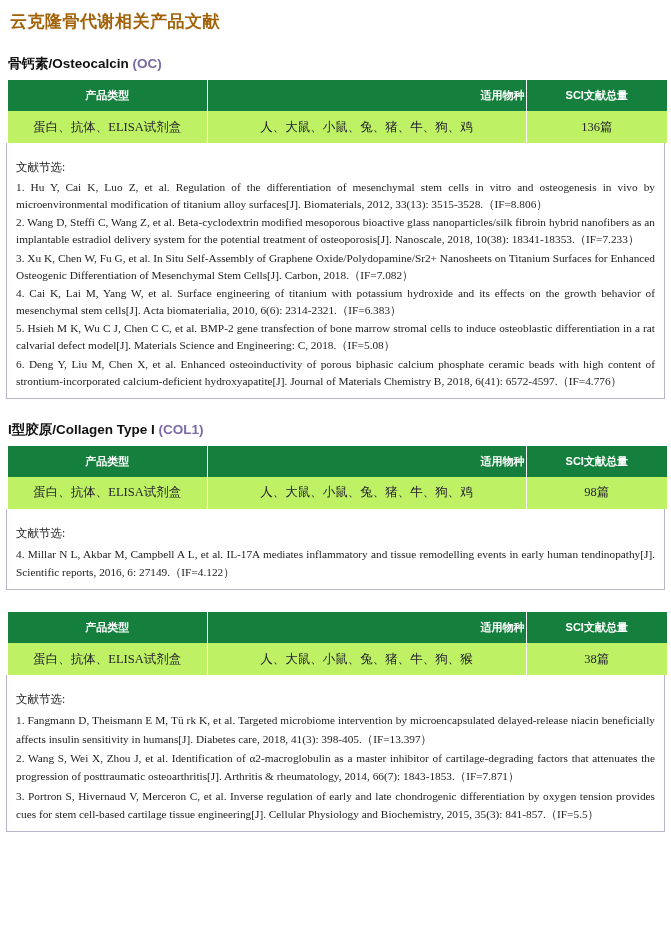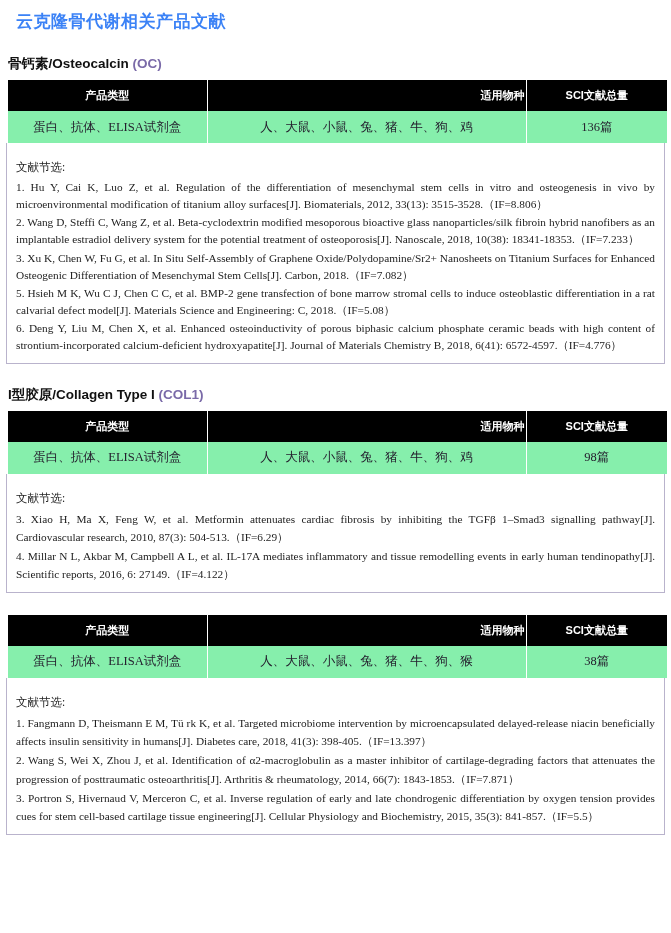--- a/index.html
+++ b/index.html
@@ -19,22 +19,22 @@
     height: 933px;
     box-sizing: border-box;
     padding: 8px 6px 0 6px;
     position: relative;
   }
   .doc-title {
     font-family: "Liberation Sans", "DejaVu Sans", sans-serif;
     font-weight: bold;
     font-size: 17px;
     letter-spacing: 0.5px;
-    color: #3b82f6;
-    margin: 2px 0 22px 10px;
+    color: #a16207;
+    margin: 2px 0 22px 4px;
   }
   .section {
     margin-bottom: 22px;
   }
   .section-title {
     font-family: "Liberation Sans", "DejaVu Sans", sans-serif;
     font-weight: bold;
     font-size: 13.5px;
     color: #111111;
     margin: 8px 0 7px 2px;
@@ -43,34 +43,34 @@
   .section-title .abbr {
     color: #7a6aa8;
   }
   .tbl {
     width: 659px;
     border-collapse: collapse;
     table-layout: fixed;
     margin: 0 0 0 2px;
   }
   .tbl th {
-    background: #000000;
+    background: #15803d;
     color: #ffffff;
     font-family: "Liberation Sans", "DejaVu Sans", sans-serif;
     font-weight: bold;
     font-size: 11px;
     height: 29px;
     text-align: center;
     vertical-align: middle;
     border: none;
   }
   .tbl th.c1 { border-right: 1px solid #ffffff; }
   .tbl th.c2 { border-right: 1px solid #ffffff; text-align: right; }
   .tbl td.val {
-    background: #86efac;
+    background: #bef264;
     color: #24202e;
     font-size: 12.5px;
     height: 30px;
     text-align: center;
     vertical-align: middle;
     border-right: 1px solid #ffffff;
     font-family: "Liberation Serif", "DejaVu Serif", serif;
   }
   .tbl td.val:last-child { border-right: none; }
   .refbox {
@@ -123,20 +123,21 @@
         <td class="val">人、大鼠、小鼠、兔、猪、牛、狗、鸡</td>
         <td class="val">136篇</td>
       </tr>
     </tbody>
       </table>
     <div class="refbox">
       <div class="ref-label">文献节选:</div>
       <p class="ref">1. Hu Y, Cai K, Luo Z, et al. Regulation of the differentiation of mesenchymal stem cells in vitro and osteogenesis in vivo by microenvironmental modification of titanium alloy surfaces[J]. Biomaterials, 2012, 33(13): 3515-3528.（IF=8.806）</p>
       <p class="ref">2. Wang D, Steffi C, Wang Z, et al. Beta-cyclodextrin modified mesoporous bioactive glass nanoparticles/silk fibroin hybrid nanofibers as an implantable estradiol delivery system for the potential treatment of osteoporosis[J]. Nanoscale, 2018, 10(38): 18341-18353.（IF=7.233）</p>
       <p class="ref">3. Xu K, Chen W, Fu G, et al. In Situ Self-Assembly of Graphene Oxide/Polydopamine/Sr2+ Nanosheets on Titanium Surfaces for Enhanced Osteogenic Differentiation of Mesenchymal Stem Cells[J]. Carbon, 2018.（IF=7.082）</p>
+      <p class="ref">4. Cai K, Lai M, Yang W, et al. Surface engineering of titanium with potassium hydroxide and its effects on the growth behavior of mesenchymal stem cells[J]. Acta biomaterialia, 2010, 6(6): 2314-2321.（IF=6.383）</p>
       <p class="ref">5. Hsieh M K, Wu C J, Chen C C, et al. BMP-2 gene transfection of bone marrow stromal cells to induce osteoblastic differentiation in a rat calvarial defect model[J]. Materials Science and Engineering: C, 2018.（IF=5.08）</p>
       <p class="ref">6. Deng Y, Liu M, Chen X, et al. Enhanced osteoinductivity of porous biphasic calcium phosphate ceramic beads with high content of strontium-incorporated calcium-deficient hydroxyapatite[J]. Journal of Materials Chemistry B, 2018, 6(41): 6572-4597.（IF=4.776）</p>
     </div>
   </div>
 
   <div class="section">
     <div class="section-title"><span>I型胶原</span>/<span>Collagen Type I</span> <span class="abbr">(COL1)</span></div>
     <table class="tbl">
       <colgroup>
           <col style="width:199px">
@@ -151,21 +152,20 @@
       </tr>
       <tr>
         <td class="val">蛋白、抗体、ELISA试剂盒</td>
         <td class="val">人、大鼠、小鼠、兔、猪、牛、狗、鸡</td>
         <td class="val">98篇</td>
       </tr>
     </tbody>
       </table>
     <div class="refbox">
       <div class="ref-label">文献节选:</div>
-      <p class="ref col1-ref">3. Xiao H, Ma X, Feng W, et al. Metformin attenuates cardiac fibrosis by inhibiting the TGFβ 1–Smad3 signalling pathway[J]. Cardiovascular research, 2010, 87(3): 504-513.（IF=6.29）</p>
       <p class="ref col1-ref">4. Millar N L, Akbar M, Campbell A L, et al. IL-17A mediates inflammatory and tissue remodelling events in early human tendinopathy[J]. Scientific reports, 2016, 6: 27149.（IF=4.122）</p>
     </div>
   </div>
 
   <div class="section">
     <table class="tbl">
       <colgroup>
           <col style="width:199px">
           <col style="width:319px">
           <col style="width:141px">

